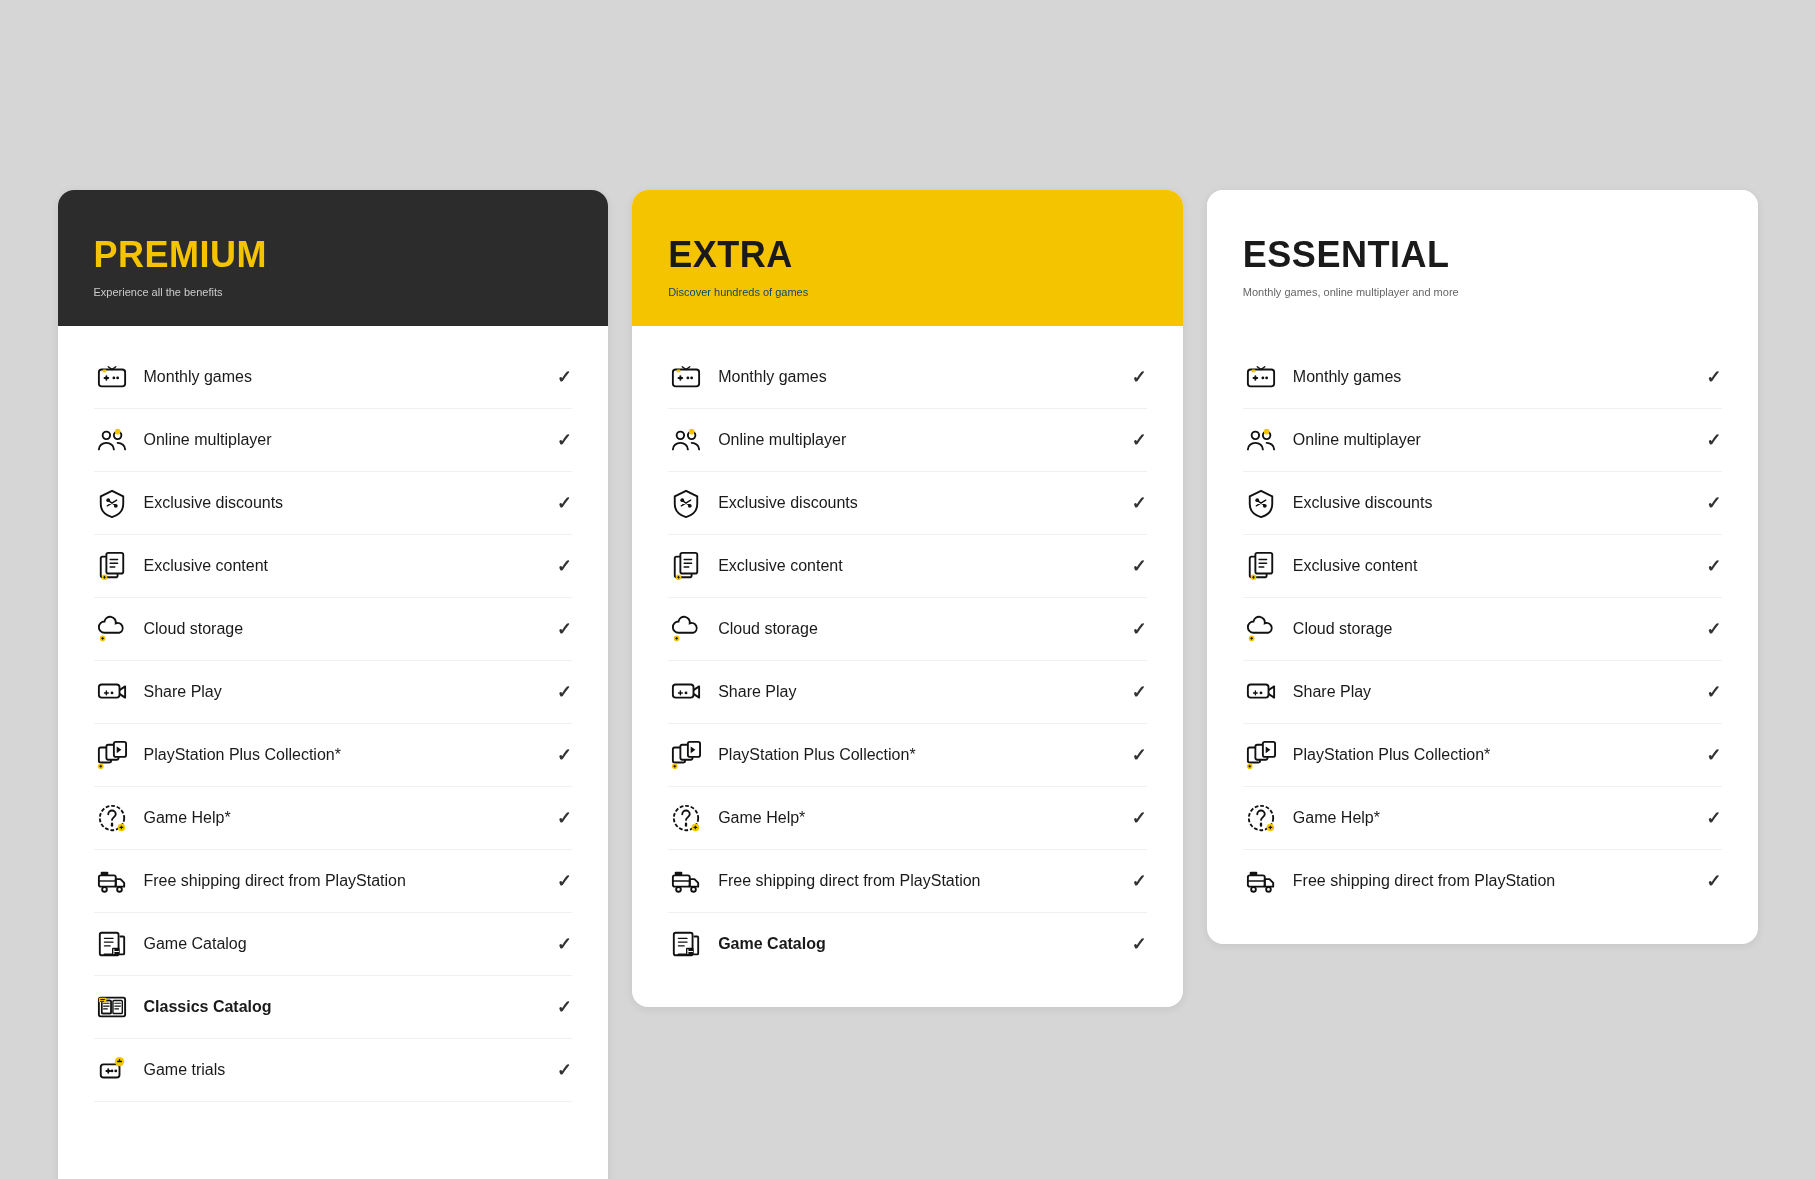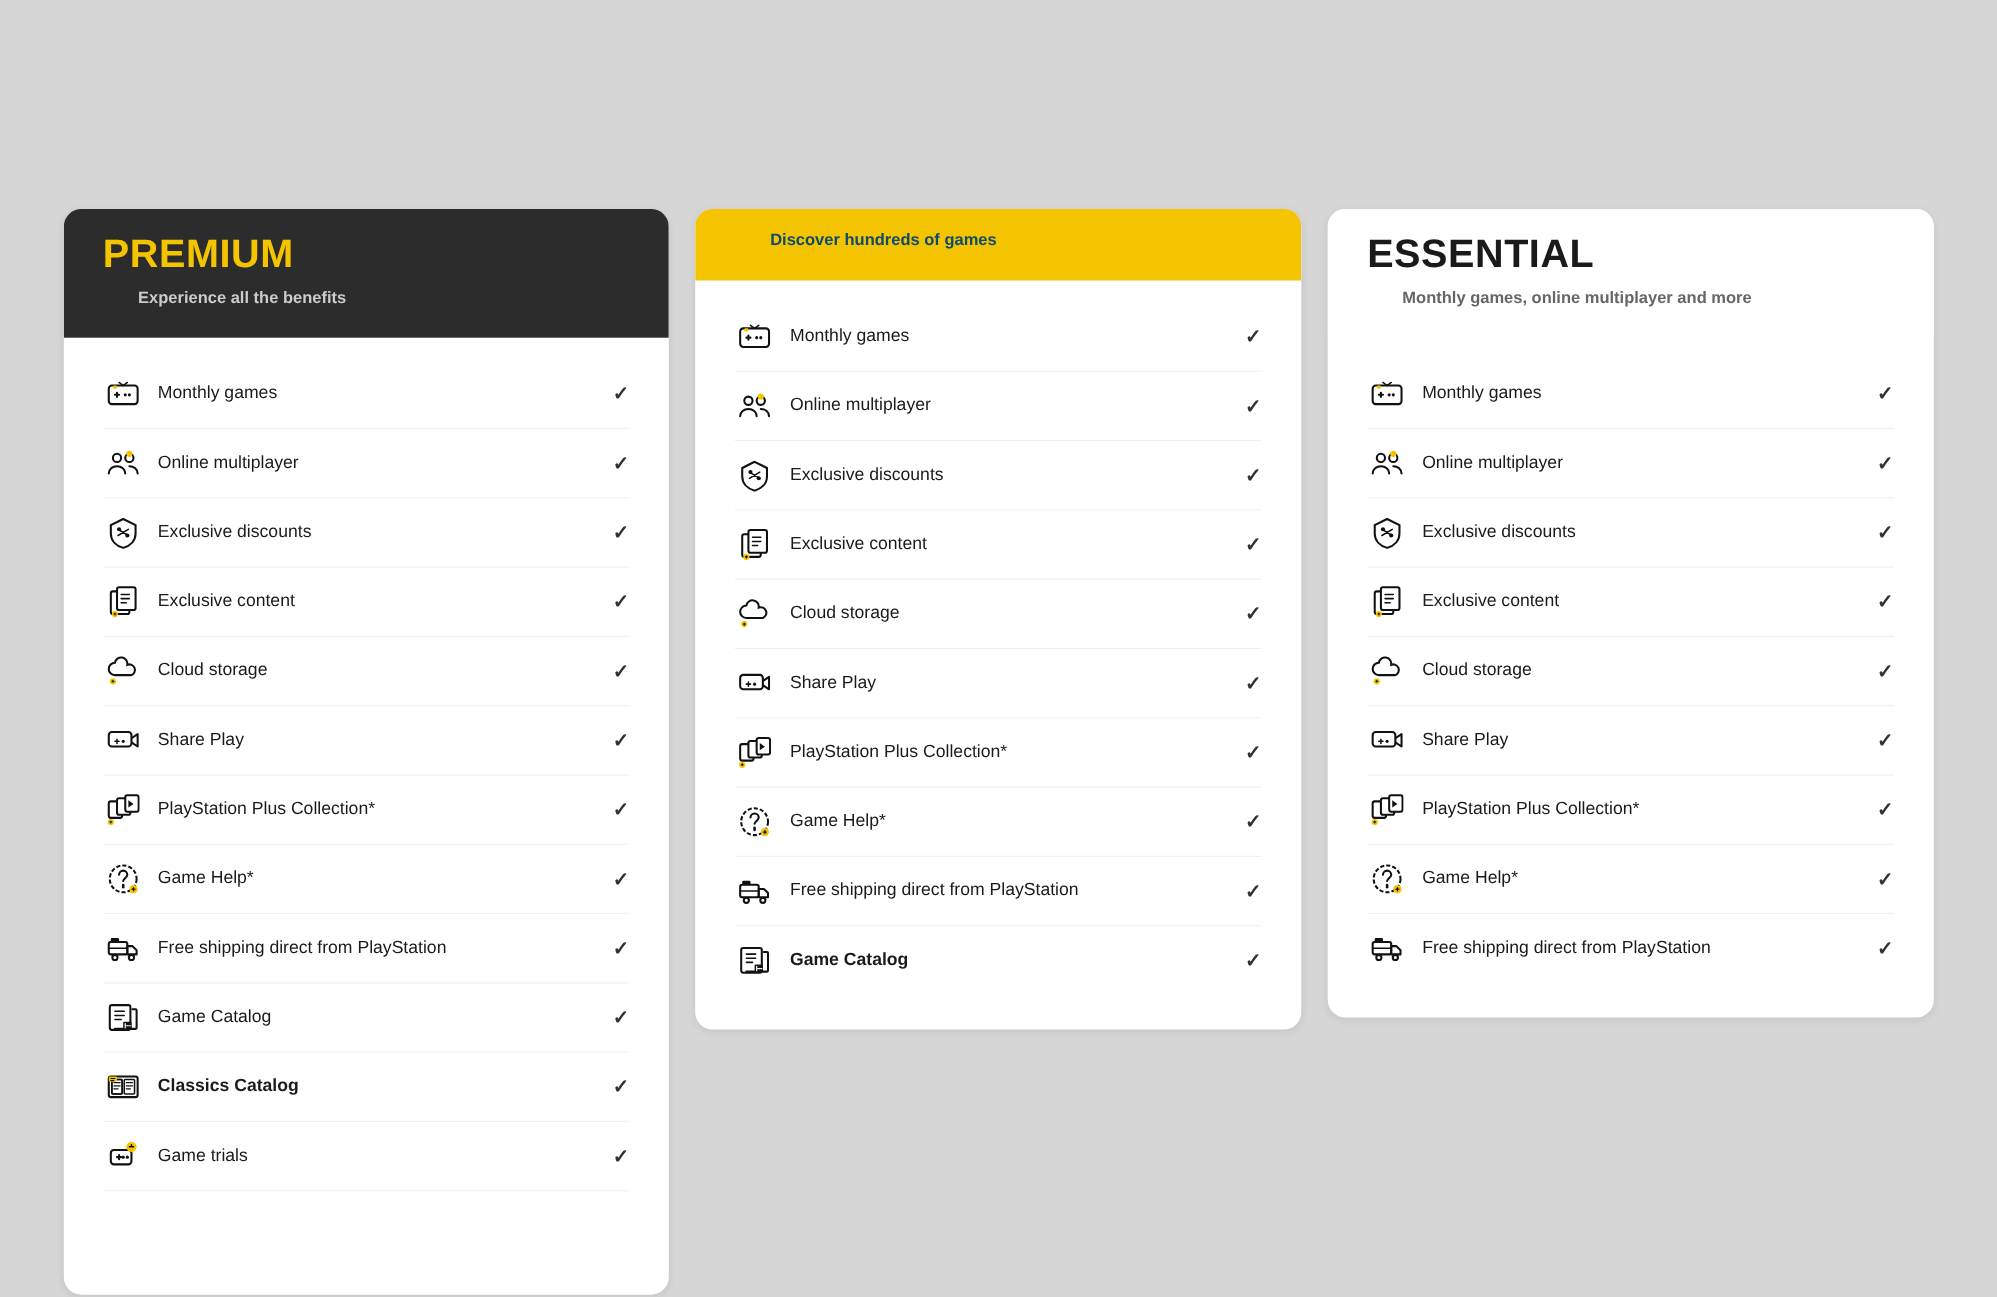--- a/index.html
+++ b/index.html
@@ -35,21 +35,21 @@
 
     .card {
       background: #fff;
       border-radius: 16px;
       overflow: hidden;
       flex: 1;
       box-shadow: 0 2px 8px rgba(0,0,0,0.08);
     }
 
     .card-header {
-      padding: 20px 36px 28px;
+      padding: 44px 36px 28px;
       border-radius: 12px 12px 0 0;
     }
 
     .card-header.premium {
       background: #2c2c2c;
       border-radius: 0;
     }
 
     .card-header.extra {
       background: #f5c400;
@@ -67,23 +67,22 @@
       text-transform: uppercase;
       letter-spacing: 0.5px;
       margin-bottom: 10px;
     }
 
     .card-header.premium .card-plan-name { color: #f5c400; }
     .card-header.extra .card-plan-name { color: #1a1a1a; }
     .card-header.essential .card-plan-name { color: #1a1a1a; }
 
     .card-subtitle {
-      font-size: 15px;
-      font-weight: 700;
-      margin-left: 32px;
+      font-size: 11px;
+      font-weight: 400;
     }
 
     .card-header.premium .card-subtitle { color: #ccc; }
     .card-header.extra .card-subtitle { color: #0c4a6e; }
     .card-header.essential .card-subtitle { color: #666; }
 
     .card-features {
       padding: 20px 36px 32px;
     }
 
@@ -334,20 +333,21 @@
         </div>
         <div class="feature-row">
           <div class="feature-left">
             <div class="feature-icon"></div>
           </div>
         </div>
       </div>
     </div>
     <div class="card">
       <div class="card-header extra">
+        <div class="card-plan-name">EXTRA</div>
         <div class="card-subtitle">Discover hundreds of games</div>
       </div>
       <div class="card-features">
         <div class="feature-row">
           <div class="feature-left">
             <div class="feature-icon">
               <svg viewBox="0 0 32 32" fill="none" xmlns="http://www.w3.org/2000/svg">
     <rect x="2" y="8" width="28" height="18" rx="3" stroke="#111" stroke-width="2" fill="none"></rect>
     <path d="M8 17h4M10 15v4" stroke="#111" stroke-width="2" stroke-linecap="round"></path>
     <circle cx="22" cy="17" r="1.5" fill="#111"></circle>

